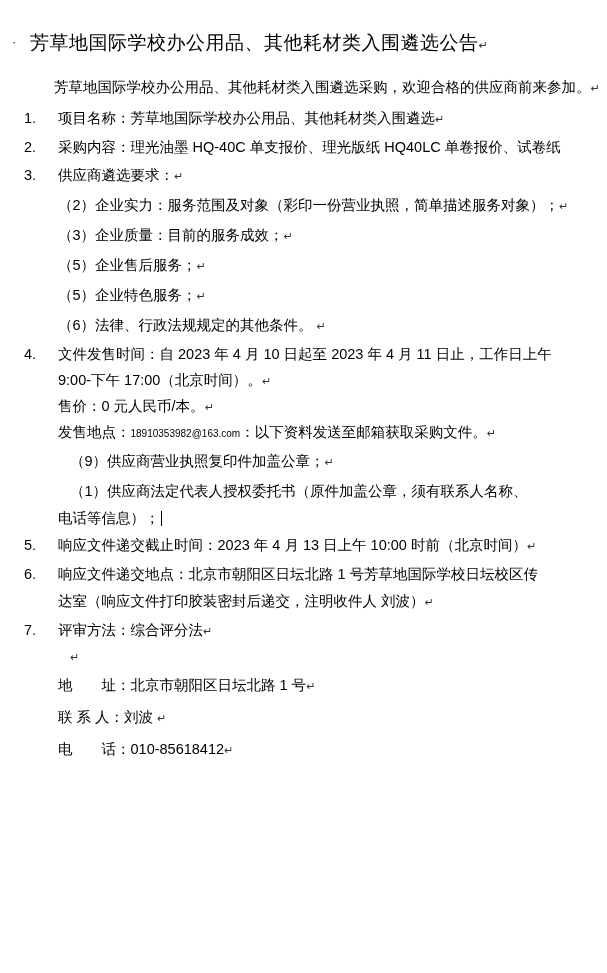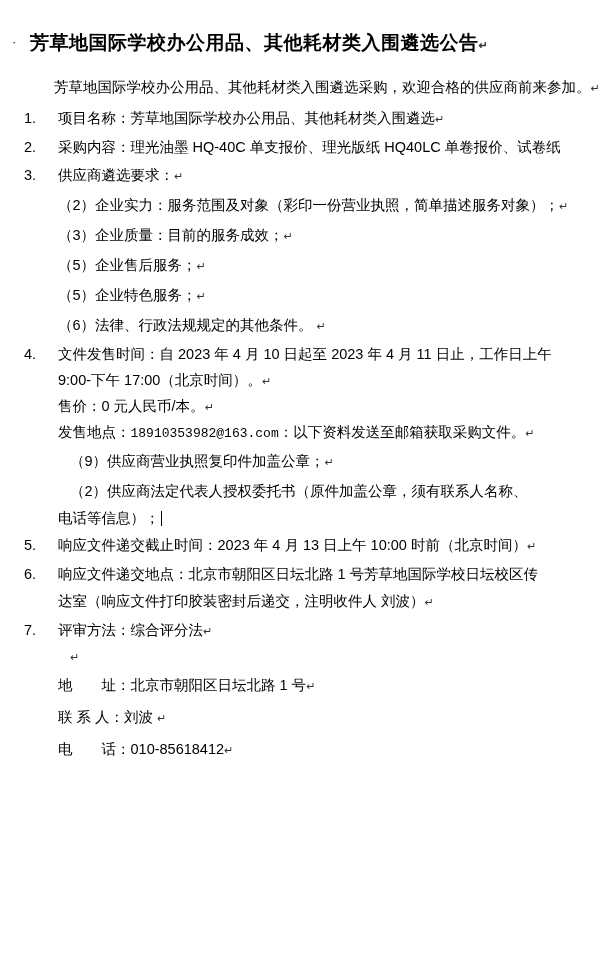--- a/index.html
+++ b/index.html
@@ -31,21 +31,21 @@
     width: 18px;
     font-size: 13px;
     line-height: 1;
     color: #000;
     flex: 0 0 18px;
     text-align: left;
     padding-bottom: 4px;
   }
   .title-text {
     font-family: "Liberation Serif", "DejaVu Serif", serif;
-    font-weight: bold;
+    font-weight: normal;
     font-size: 19px;
     letter-spacing: 0.5px;
     white-space: nowrap;
   }
   .pilcrow {
     font-size: 11px;
     color: #333;
     font-family: "Liberation Sans", sans-serif;
     vertical-align: baseline;
   }
@@ -92,22 +92,22 @@
     padding-left: 34px;
     font-size: 14.5px;
     line-height: 22px;
   }
   .cont2 {
     padding-left: 46px;
     font-size: 14.5px;
     line-height: 26px;
   }
   .mono {
-    font-family: Liberation Mono, monospace;
-    font-size: 13px;
+    font-family: Liberation Sans, sans-serif;
+    font-size: 10px;
   }
   .caret {
     display: inline-block;
     width: 1px;
     height: 15px;
     background: #000;
     vertical-align: -3px;
     margin-left: 1px;
   }
   .contact-block {
@@ -161,21 +161,21 @@
     <ul class="numlist">
       <li>
         <span class="marker">4.</span>
         <span>文件发售时间：自 2023 年 4 月 10 日起至 2023 年 4 月 11 日止，工作日上午</span>
       </li>
     </ul>
     <p class="cont"><span>9:00-下午 17:00（北京时间）。</span><span class="pilcrow">↵</span></p>
     <p class="cont"><span>售价：0 元人民币/本。</span><span class="pilcrow">↵</span></p>
     <p class="cont"><span>发售地点：</span><span class="mono">18910353982@163.com</span><span>：以下资料发送至邮箱获取采购文件。</span><span class="pilcrow">↵</span></p>
     <p class="cont2"><span>（9）供应商营业执照复印件加盖公章；</span><span class="pilcrow">↵</span></p>
-    <p class="cont2"><span>（2）供应商法定代表人授权委托书（原件加盖公章，须有联系人名称、</span></p>
+    <p class="cont2"><span>（1）供应商法定代表人授权委托书（原件加盖公章，须有联系人名称、</span></p>
     <p class="cont"><span>电话等信息）；</span><span class="caret"></span></p>
 
     <ul class="numlist">
       <li>
         <span class="marker">5.</span>
         <span>响应文件递交截止时间：2023 年 4 月 13 日上午 10:00 时前（北京时间）</span><span class="pilcrow">↵</span>
       </li>
       <li>
         <span class="marker">6.</span>
         <span>响应文件递交地点：北京市朝阳区日坛北路 1 号芳草地国际学校日坛校区传</span>

